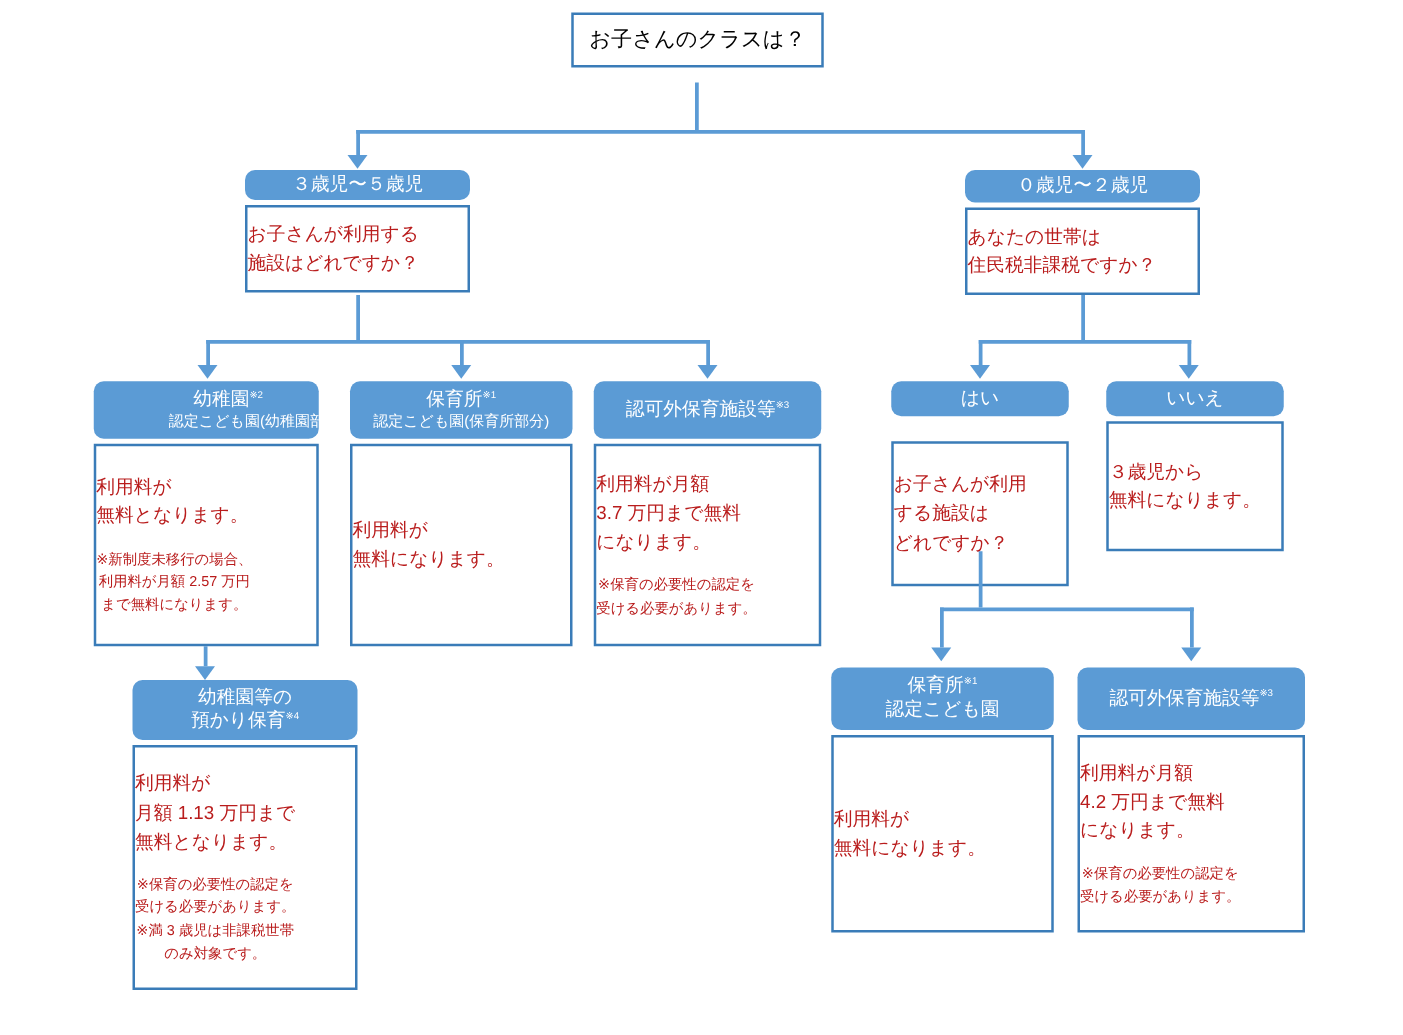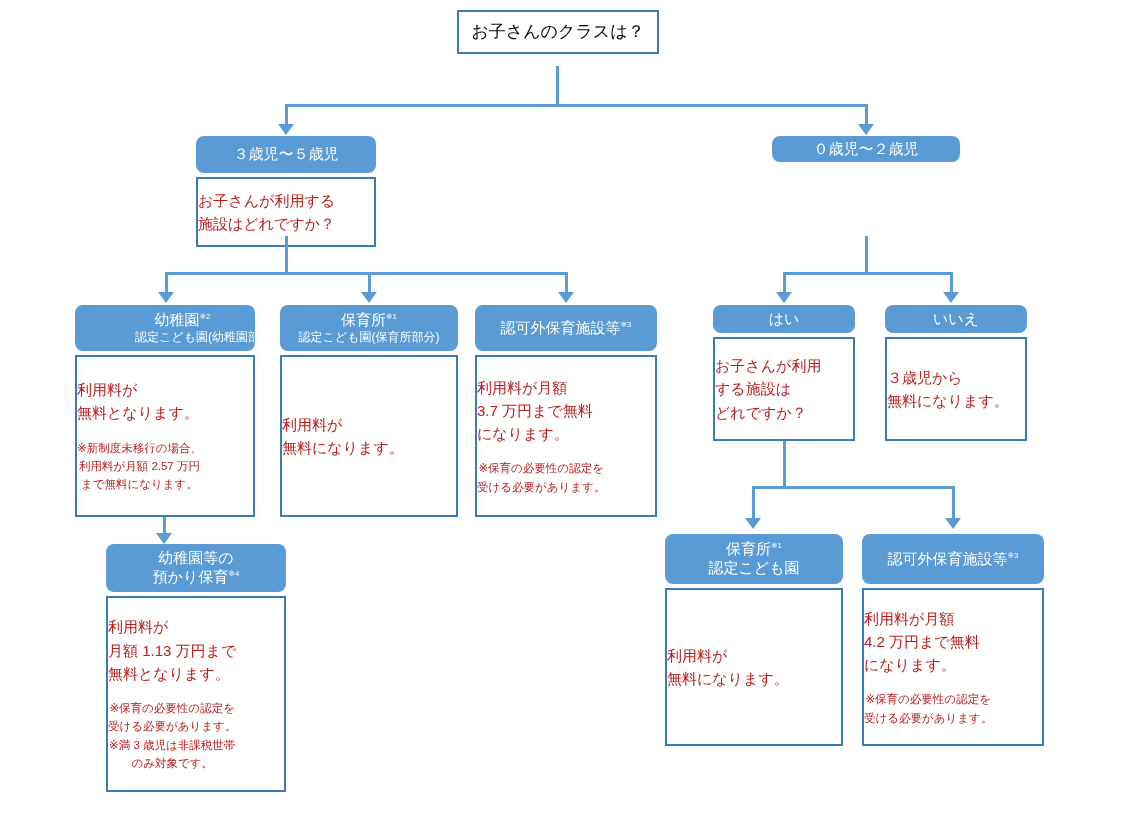--- a/index.html
+++ b/index.html
@@ -105,32 +105,36 @@
 
   <div class="conn-h" style="left:285px; top:104px; width:583px; height:3px;"></div>
 
   <div class="conn-v" style="left:285px; top:104px; width:3px; height:20px;"></div>
   <div class="arrow-head" style="left:278px; top:124px;"></div>
 
   <div class="conn-v" style="left:865px; top:104px; width:3px; height:20px;"></div>
   <div class="arrow-head" style="left:858px; top:124px;"></div>
 
   <div class="node" style="left:196px; top:136px; width:180px; height:100px;">
-    <div class="node-header" style="width:180px; height:37px; font-size:15px;">
+    <div class="node-header" style="width:180px; height:24px; font-size:15px;">
       <span class="hl1">３歳児〜５歳児</span>
     </div>
     <div class="node-body" style="width:180px; height:70px; margin-top:4px; font-size:15px;">
       <span class="bmain">お子さんが利用する</span>
       <span class="bmain">施設はどれですか？</span>
     </div>
   </div>
 
   <div class="node" style="left:772px; top:136px; width:212px; height:100px;">
     <div class="node-header" style="width:188px; height:26px; font-size:15px;">
       <span class="hl1">０歳児〜２歳児</span>
+    </div>
+    <div class="node-body" style="width:188px; height:70px; margin-top:4px; font-size:15px;">
+      <span class="bmain">あなたの世帯は</span>
+      <span class="bmain">住民税非課税ですか？</span>
     </div>
   </div>
 
   <div class="conn-v" style="left:285px; top:236px; width:3px; height:36px;"></div>
   <div class="conn-h" style="left:165px; top:272px; width:403px; height:3px;"></div>
   <div class="conn-v" style="left:165px; top:272px; width:3px; height:20px;"></div>
   <div class="arrow-head" style="left:158px; top:292px;"></div>
   <div class="conn-v" style="left:368px; top:272px; width:3px; height:20px;"></div>
   <div class="arrow-head" style="left:361px; top:292px;"></div>
   <div class="conn-v" style="left:565px; top:272px; width:3px; height:20px;"></div>
@@ -203,21 +207,21 @@
         <span class="bnote">※満 3 歳児は非課税世帯</span>
         <span class="bnote">のみ対象です。</span>
       </div>
     </div>
   </div>
 
   <div class="node" style="left:713px; top:305px; width:142px; height:136px;">
     <div class="node-header" style="width:142px; height:28px; font-size:15px;">
       <span class="hl1">はい</span>
     </div>
-    <div class="node-body" style="width:142px; height:104px; margin-top:4px; font-size:15px;">
+    <div class="node-body" style="width:142px; height:116px; margin-top:20px; font-size:15px;">
       <span class="bmain">お子さんが利用</span>
       <span class="bmain">する施設は</span>
       <span class="bmain">どれですか？</span>
     </div>
   </div>
 
   <div class="node" style="left:885px; top:305px; width:142px; height:136px;">
     <div class="node-header" style="width:142px; height:28px; font-size:15px;">
       <span class="hl1">いいえ</span>
     </div>

